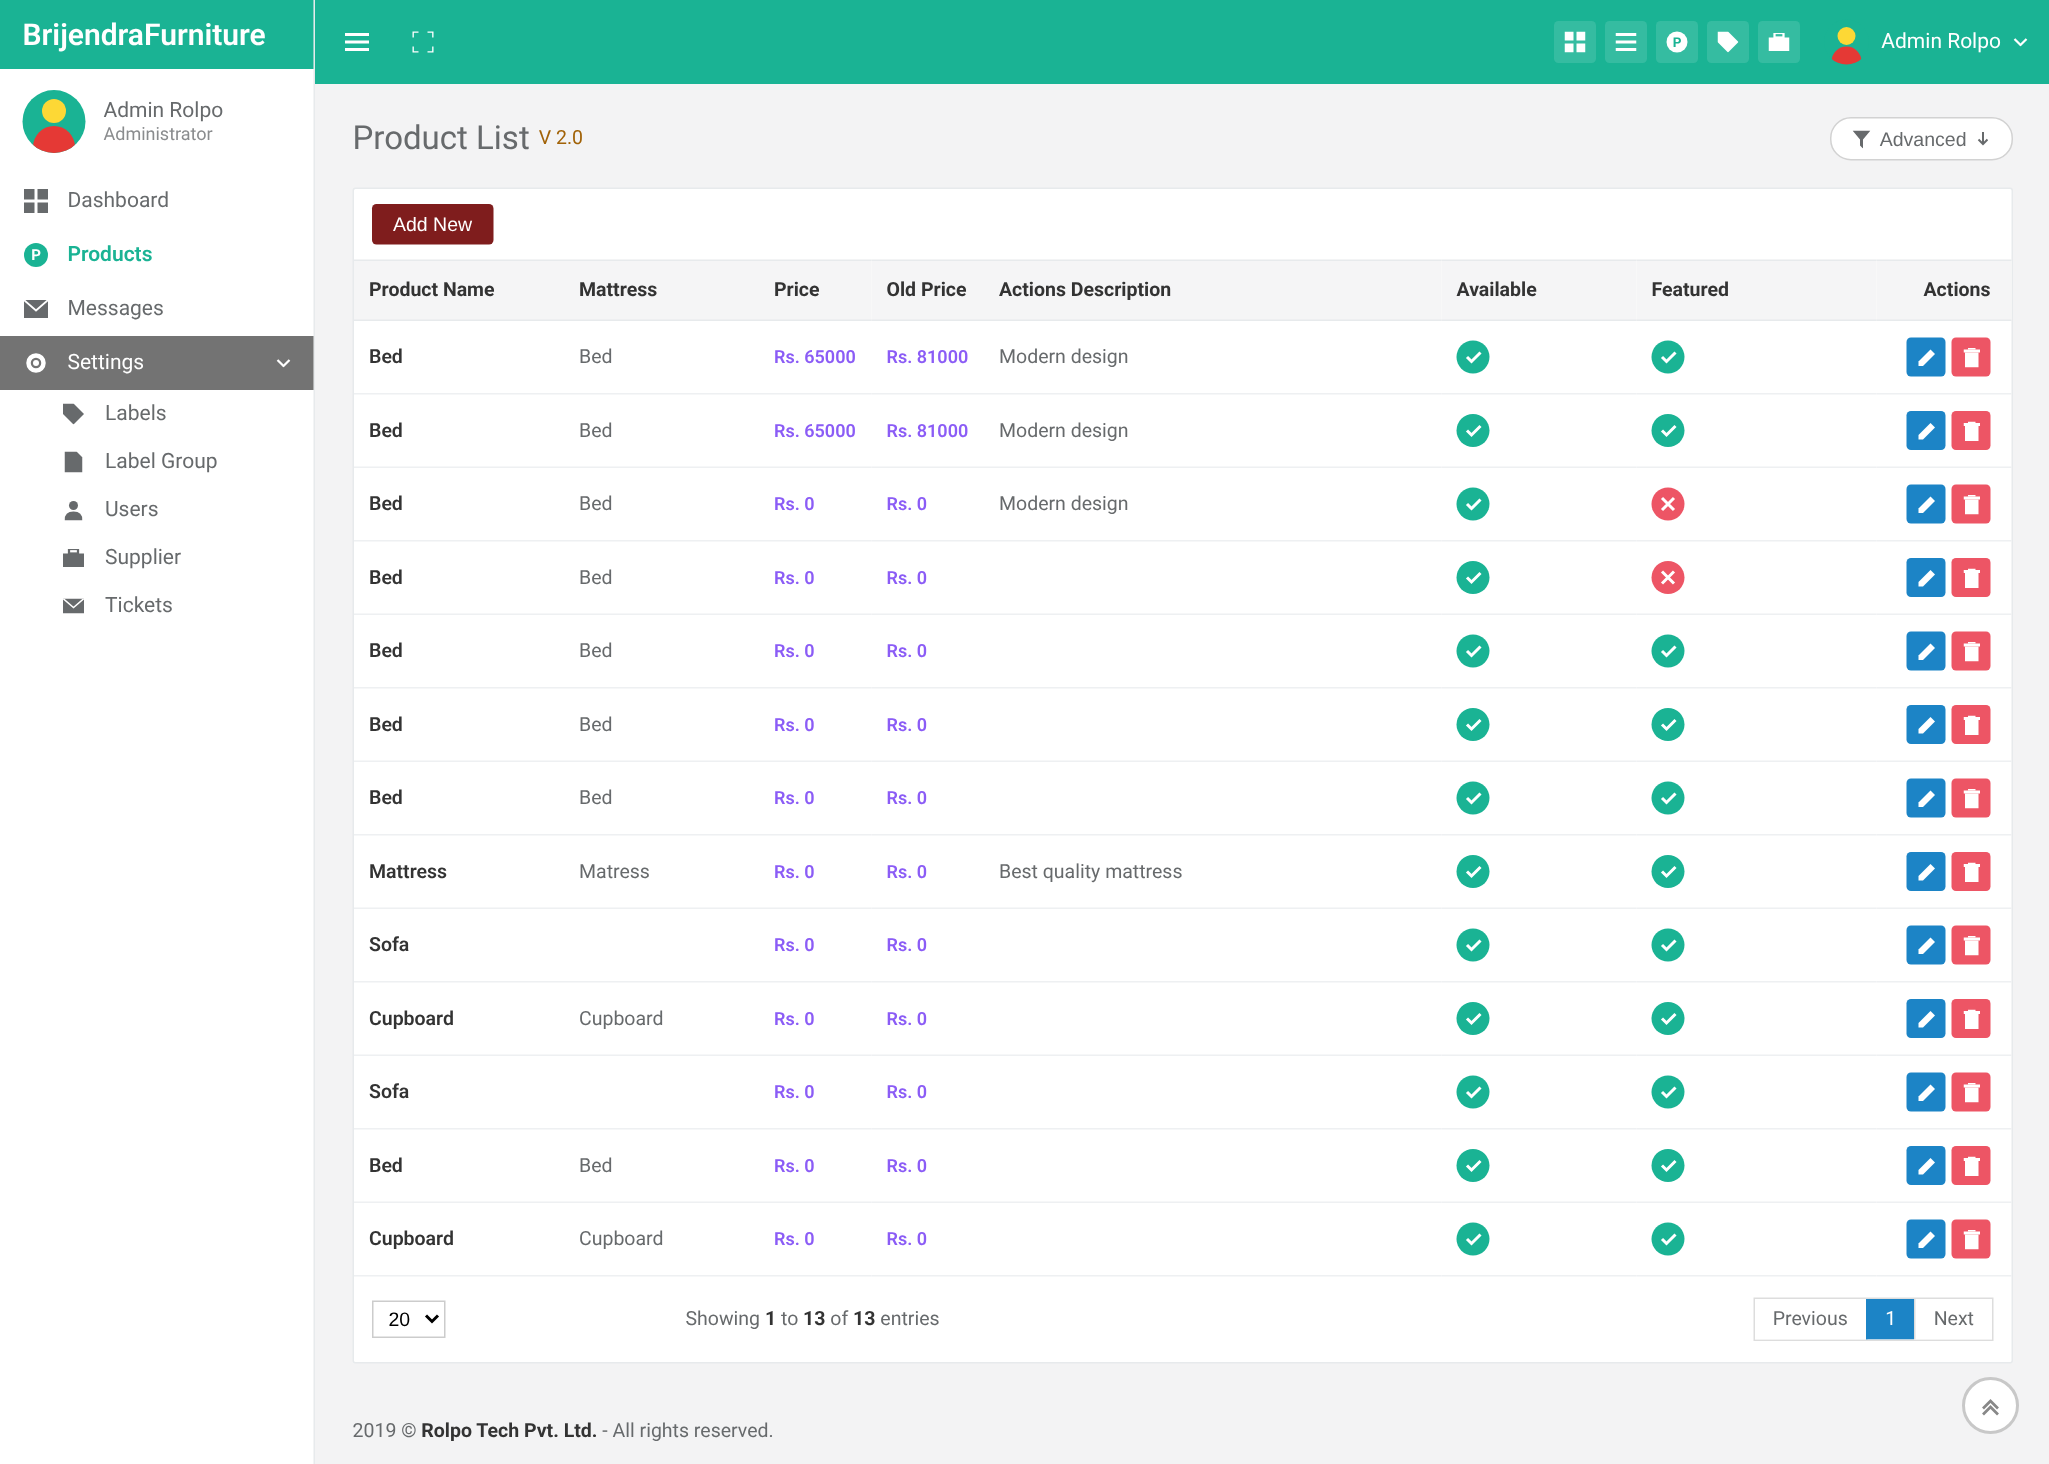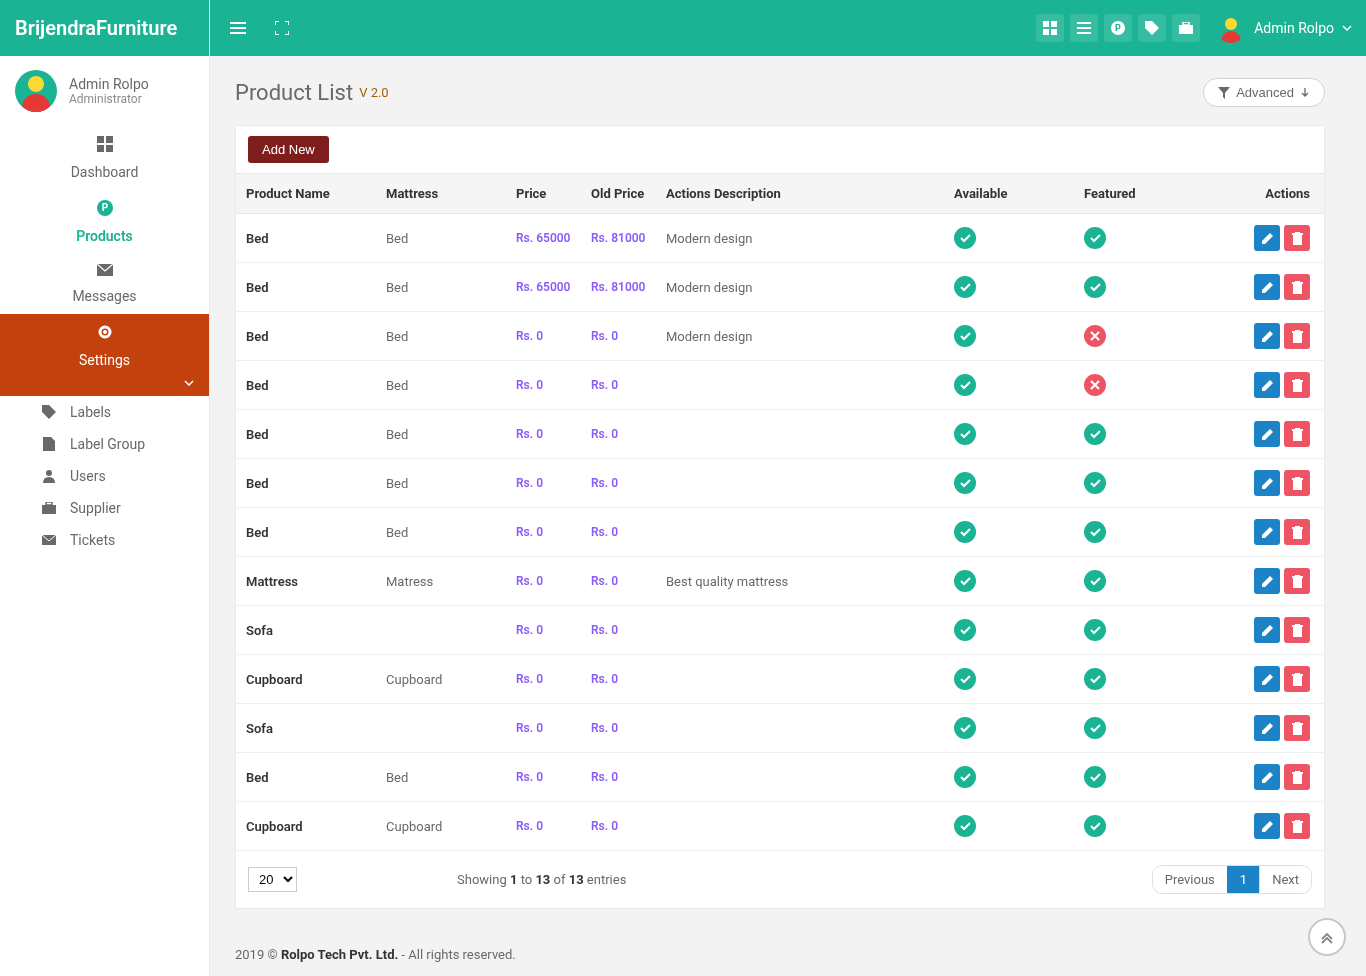--- a/index.html
+++ b/index.html
@@ -14,21 +14,21 @@
     }
     .app { display: flex; height: 100%; }
     .sidebar {
       width: 210px;
       background: #fff;
       border-right: 1px solid #e7eaec;
       display: flex;
       flex-direction: column;
     }
     .brand {
-      height: 56px;
+      height: 46px;
       background: #1ab394;
       color: #fff;
       font-size: 20px;
       font-weight: 600;
       display: flex;
       align-items: center;
       padding: 0 15px;
     }
     .user-panel {
       display: flex;
@@ -66,22 +66,22 @@
     .avatar-sm {
       width: 30px;
       height: 30px;
     }
     .avatar-sm::before { top:5px; width:12px; height:12px; }
     .avatar-sm::after { width:20px; height:16px; }
     .user-info .user-name { color:#676a6c; font-size:14px; }
     .user-info .user-role { color:#8a8c8e; font-size:12px; }
     .nav { list-style:none; padding:0; }
     .nav-header { padding:12px 15px; color:#8a8c8e; font-size:11px; font-weight:600; letter-spacing:0.3px; }
-    .nav-item { display:flex; align-items:center; gap:12px; padding:10px 15px; color:#676a6c; font-size:14px; cursor:pointer;flex-direction:column; }
-    .nav-item.active { background:#c2410c; color:#fff; }
+    .nav-item { display:flex; align-items:center; gap:12px; padding:10px 15px; color:#676a6c; font-size:14px; cursor:pointer; }
+    .nav-item.active { background:#737373; color:#fff; }
     .nav-item.highlight { color:#1ab394; font-weight:600; }
     .nav-item .ico { width:18px; display:flex; justify-content:center; }
     .nav-item .chev { margin-left:auto; }
     .sub-nav { list-style:none; }
     .sub-item { display:flex; align-items:center; gap:12px; padding:8px 15px 8px 40px; color:#676a6c; font-size:14px; cursor:pointer; }
     .sub-item .ico { width:18px; display:flex; justify-content:center; }
 
     .main { flex:1; display:flex; flex-direction:column; }
     .topbar {
       height:56px;
@@ -91,21 +91,21 @@
       padding:0 14px;
       color:#fff;
     }
     .topbar-left { display:flex; gap:16px; }
     .topbar-right { margin-left:auto; display:flex; align-items:center; gap:6px; }
     .icon-btn { width:28px; height:28px; display:flex; align-items:center; justify-content:center; color:#fff; cursor:pointer; border-radius:3px; background:rgba(255,255,255,0.12); }
     .topbar-left .icon-btn { background:transparent; }
     .user-drop { display:flex; align-items:center; gap:8px; margin-left:10px; cursor:pointer; }
     .user-drop .uname { font-size:14px; }
 
-    .content { flex:1; padding:22px 41px 10px 25px; overflow:auto; }
+    .content { flex:1; padding:22px 24px 10px 25px; overflow:auto; }
     .page-head { display:flex; align-items:center; margin-bottom:18px; }
     .page-title { font-size:22px; color:#676a6c; font-weight:400; }
     .page-subtitle { font-size:13px; color:#a16207; margin-left:6px; }
     .advanced-btn { margin-left:auto; background:#fff; border:1px solid #d2d2d2; border-radius:14px; padding:6px 14px; font-size:13px; color:#676a6c; cursor:pointer; display:flex; align-items:center; gap:6px; }
 
     .panel { background:#fff; border:1px solid #e7eaec; border-radius:2px; }
     .panel-head { padding:10px 12px; }
     .btn-primary { background:#7f1d1d; color:#fff; border:none; border-radius:3px; padding:6px 14px; font-size:13px; cursor:pointer; }
     table { width:100%; border-collapse:collapse; }
     thead th { background:#f5f5f6; font-size:13px; color:#333; text-align:left; padding:12px 10px; font-weight:700; border-top:1px solid #e7eaec; border-bottom:1px solid #e7eaec; }
@@ -118,21 +118,21 @@
     .action-btn { display:inline-flex; align-items:center; justify-content:center; width:26px; height:26px; border-radius:3px; color:#fff; cursor:pointer; }
     .edit-btn { background:#1c84c6; margin-right:4px; }
     .delete-btn { background:#ed5565; }
     th.col-actions, td.col-actions { text-align:right; padding-right:14px; }
     th.col-status, td.col-status { text-align:left; }
 
     .panel-foot { display:flex; align-items:center; padding:14px 12px; }
     .page-size { border:1px solid #ccc; padding:3px 6px; font-size:13px; background:#fff; }
     .showing { margin-left:160px; font-size:13px; }
     .showing b { color:#333; }
-    .pager { margin-left:auto; display:flex; border:1px solid #ddd; border-radius:10px; overflow:hidden; }
+    .pager { margin-left:auto; display:flex; border:1px solid #ddd; border-radius:0; overflow:hidden; }
     .pager .pg { padding:6px 12px; font-size:13px; cursor:pointer; background:#fff; color:#676a6c; border-left:1px solid #ddd; }
     .pager .pg:first-child { border-left:none; }
     .pager .pg.active { background:#1c84c6; color:#fff; border-color:#1c84c6; }
 
     .footer { padding:14px 25px; font-size:13px; color:#676a6c; }
     .footer b { color:#333; font-weight:700; }
 
     .scroll-top { position:fixed; bottom:20px; right:20px; width:38px; height:38px; border-radius:50%; border:2px solid #c8c8c8; background:#fff; display:flex; align-items:center; justify-content:center; color:#888; cursor:pointer; }
     svg { display:block; }
   </style>

